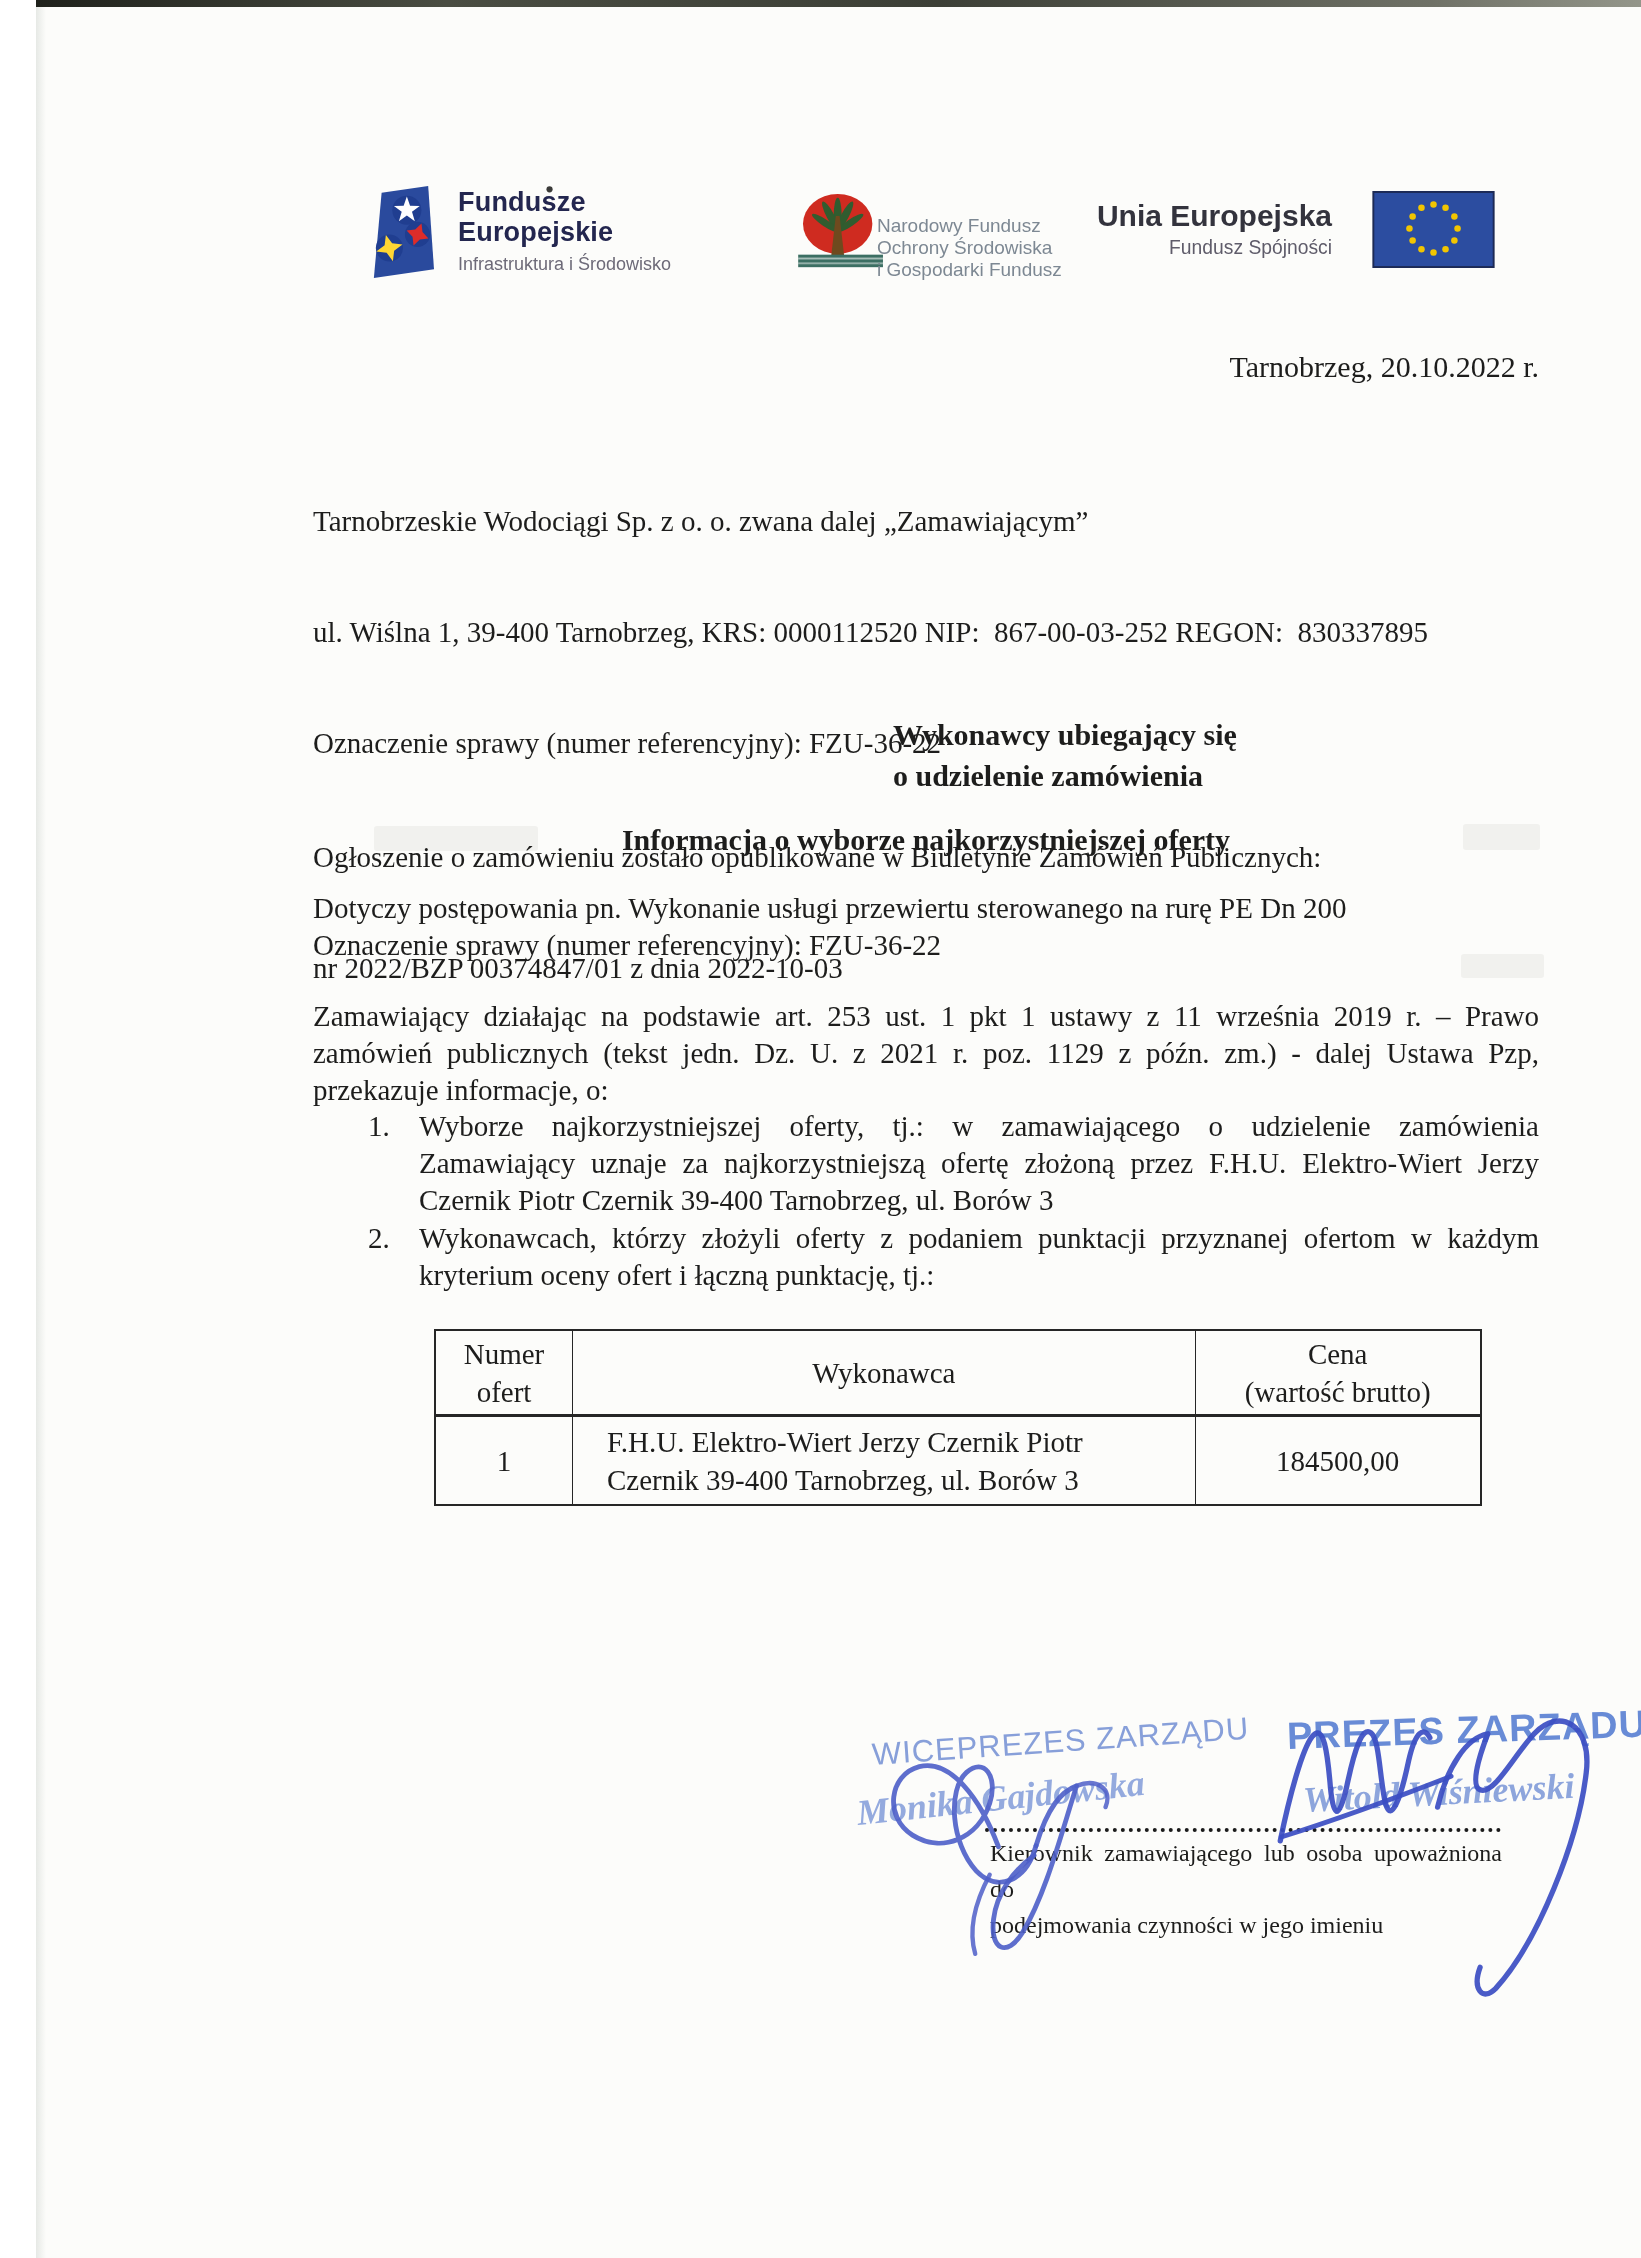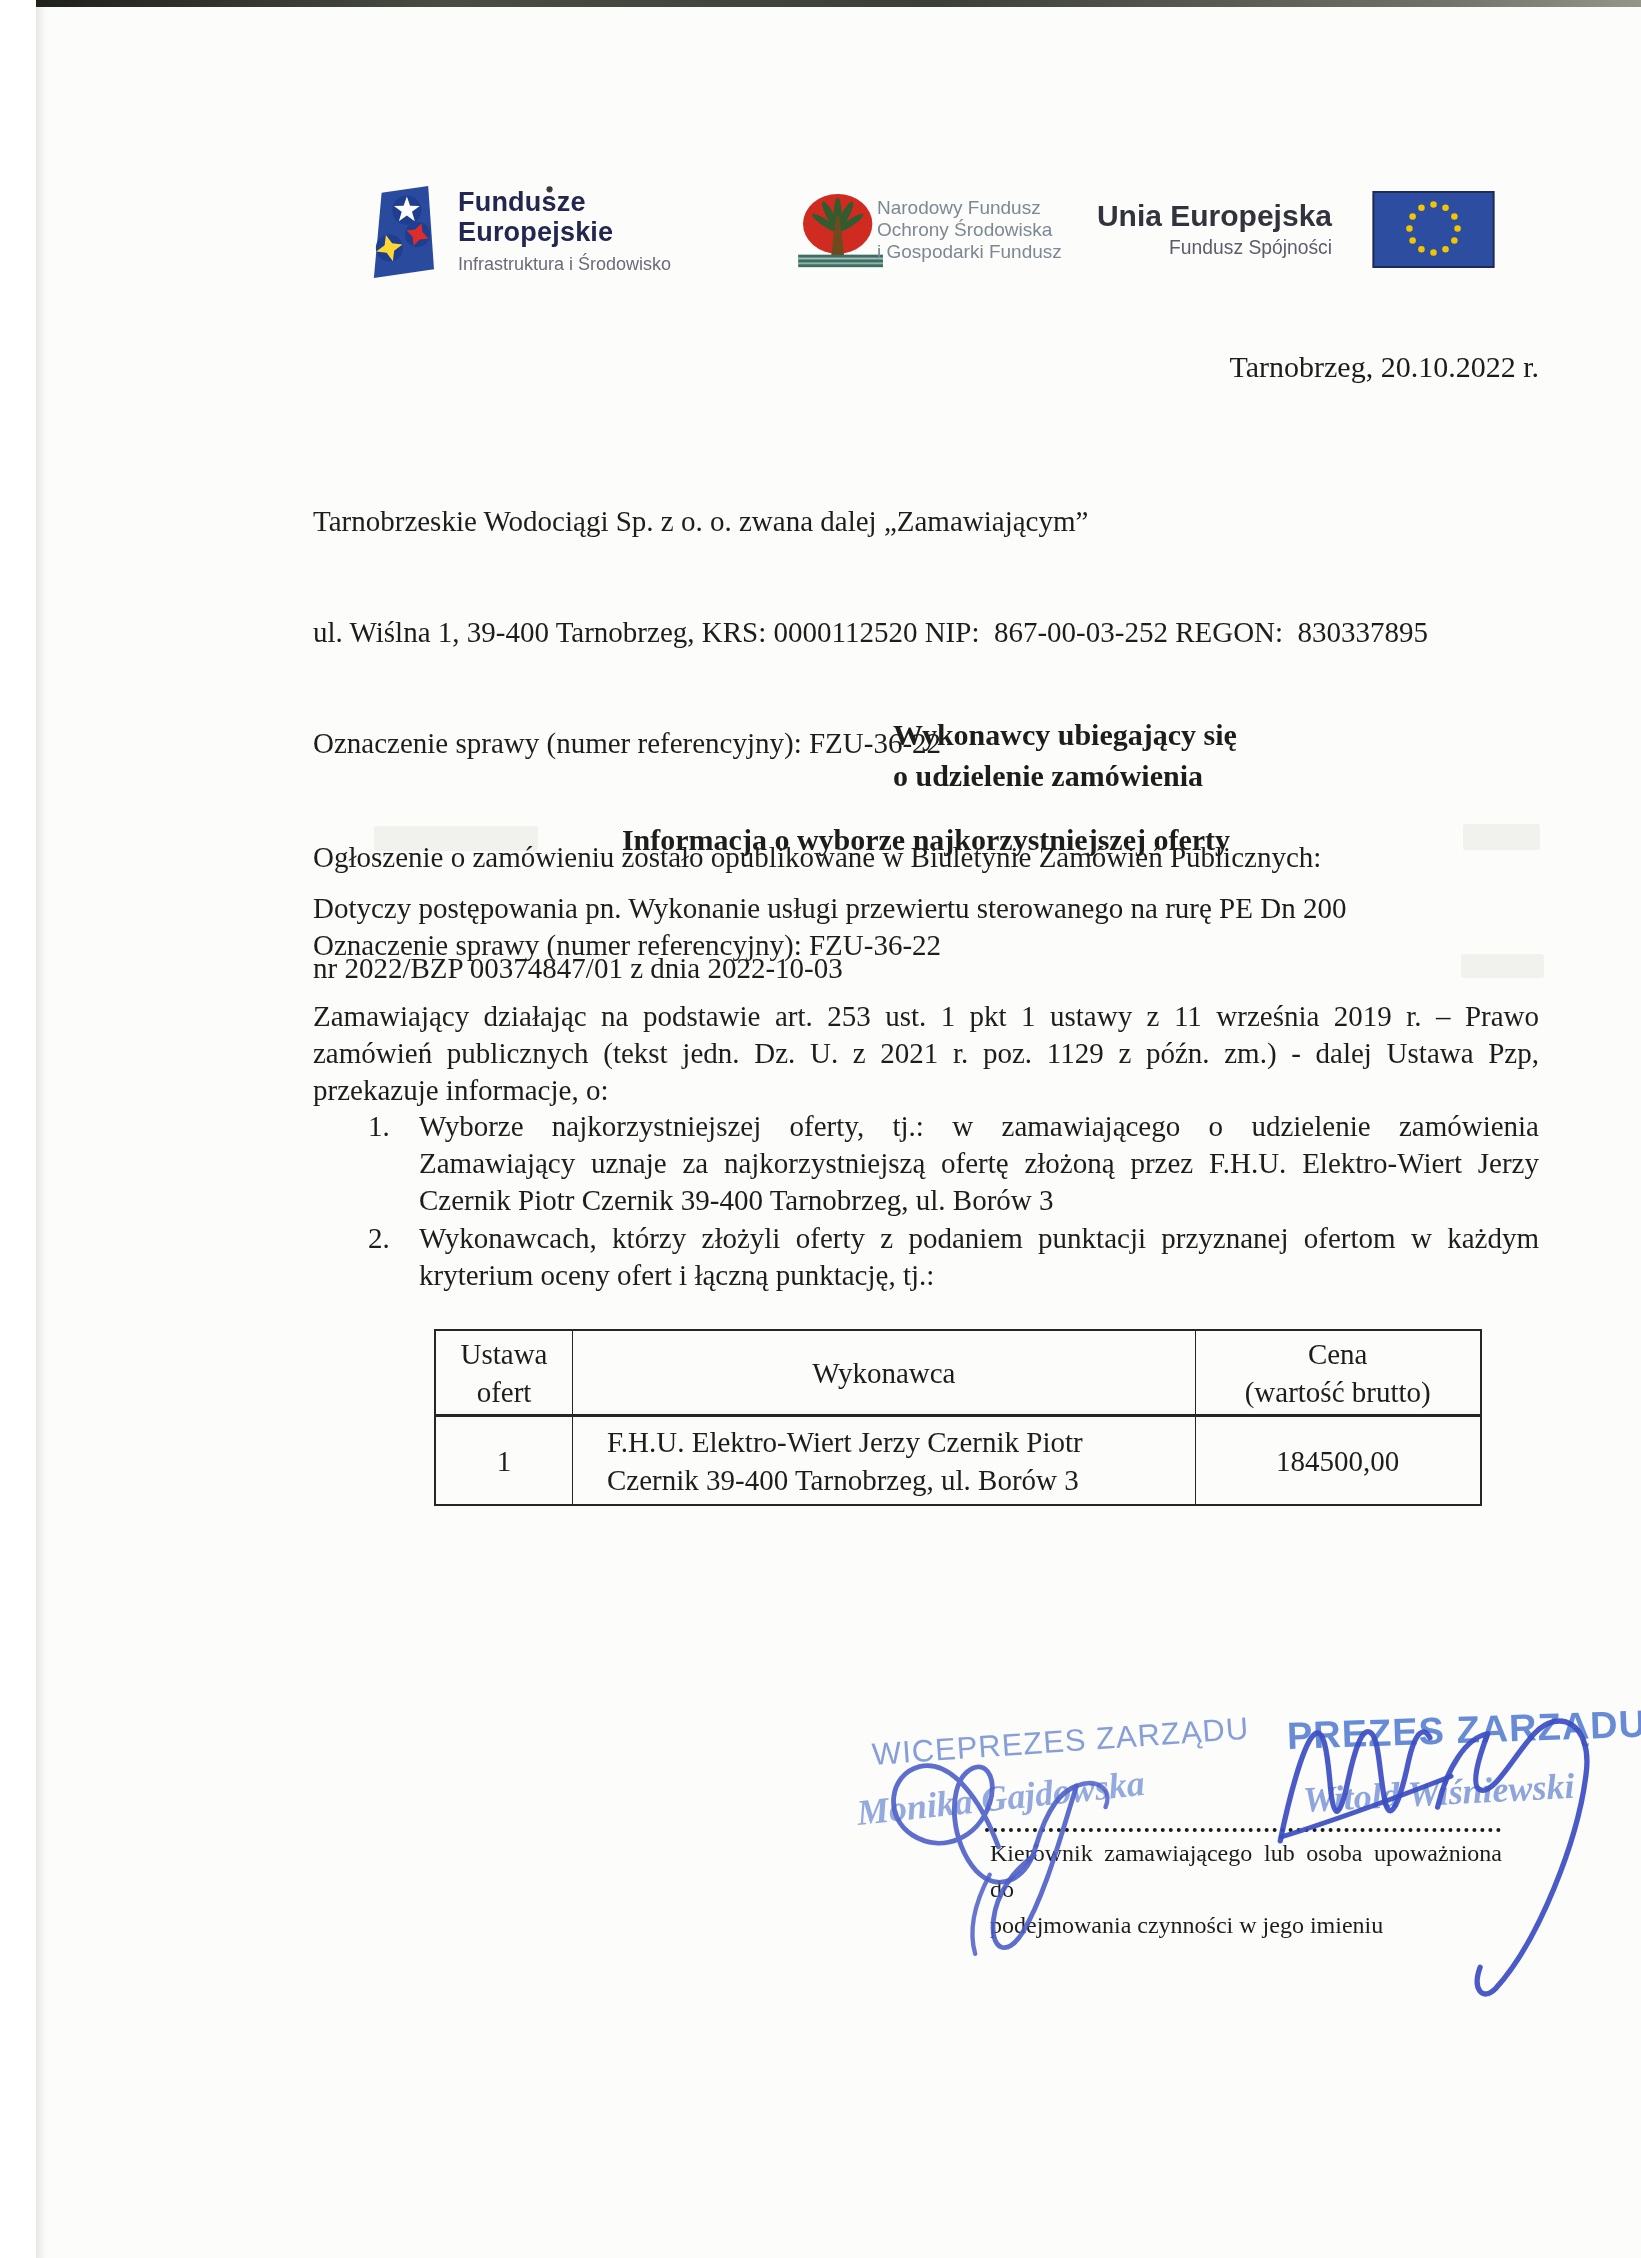--- a/index.html
+++ b/index.html
@@ -11,21 +11,21 @@
     background:linear-gradient(90deg,#1f211b 0%,#4a4d42 25%,#3c3f36 55%,#6f7166 85%,#9a9c90 100%);}
   .scan-edge-left{position:absolute;top:6.8px;left:0;width:9.7px;height:2252px;
     background:linear-gradient(90deg,rgba(190,198,192,.35),rgba(255,255,255,0));}
   .smudge{position:absolute;background:#e7e7e3;opacity:.55;border-radius:2.9px;}
 
   
   .logo-abs{position:absolute;}
   .fe-text{position:absolute;left:422px;top:187px;font-family:"Liberation Sans",sans-serif;}
   .fe-title{font-size:27px;font-weight:bold;color:#23264f;line-height:30px;letter-spacing:0.2px;}
   .fe-sub{font-size:18px;color:#6d6a78;margin-top:6.8px;}
-  .nf-text{position:absolute;left:841px;top:197px;font-family:"Liberation Sans",sans-serif;
+  .nf-text{position:absolute;left:841px;top:215px;font-family:"Liberation Sans",sans-serif;
     font-size:19px;color:#7d8893;line-height:22px;}
   .ue-text{position:absolute;left:1047px;top:199px;width:249px;text-align:right;
     font-family:"Liberation Sans",sans-serif;}
   .ue-title{font-size:30px;font-weight:bold;color:#33333d;line-height:33px;}
   .ue-sub{font-size:19.3px;color:#5f5c6a;margin-top:4.8px;}
 
   
   .date-line{position:absolute;left:277px;top:350px;width:1226px;text-align:right;font-size:30px;}
   .addr{position:absolute;left:277px;top:429px;font-size:29px;line-height:37px;white-space:pre-wrap;}
   .addr .gap{margin-top:2.9px;}
@@ -185,21 +185,21 @@
     <div class="li-body">
       <div class="jline">Wykonawcach, którzy złożyli oferty z podaniem punktacji przyznanej ofertom w każdym</div>
       <div class="lline">kryterium oceny ofert i łączną punktację, tj.:</div>
     </div>
   </div>
 
   <table class="offers-table">
     <tbody>
       <tr class="hdr">
         <td class="c1">
-          <div>Ustawa</div>
+          <div>Numer</div>
           <div>ofert</div>
         </td>
         <td class="c2">Wykonawca</td>
         <td class="c3">
           <div>Cena</div>
           <div>(wartość brutto)</div>
         </td>
       </tr>
       <tr class="row">
         <td class="c1">1</td>

